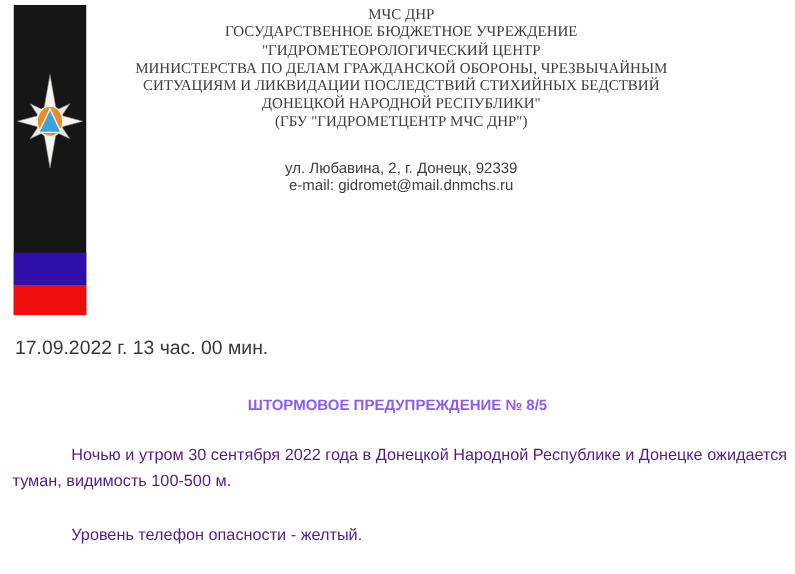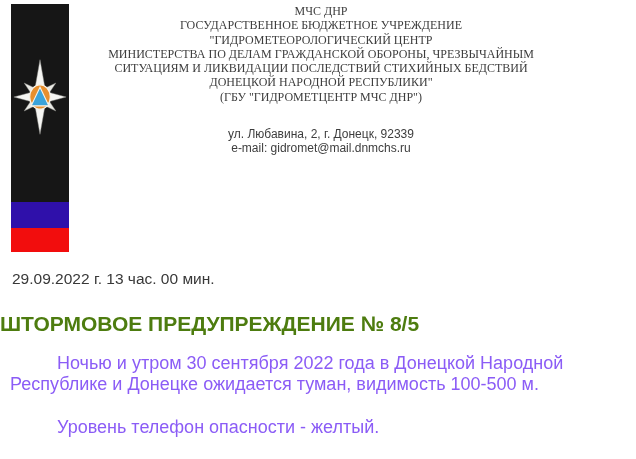--- a/index.html
+++ b/index.html
@@ -61,31 +61,32 @@
 
   
   .doc-datetime {
     margin: 112px 8px 0 12px;
     font-size: 15.5px;
     line-height: 21px;
     color: #383838;
   }
   .doc-title {
     margin: 24px 0 0 0;
-    font-size: 21px;
+    text-align: center;
+    font-size: 12px;
     line-height: 22px;
     font-weight: bold;
-    color: #4d7c0f;
+    color: #8b5cf6;
   }
   .doc-paragraph {
     margin: 18px 6px 0 10px;
-    font-size: 18px;
+    font-size: 13px;
     line-height: 21.5px;
     text-indent: 47px;
-    color: #8b5cf6;
+    color: #4c1d95;
   }
   .doc-paragraph.second {
     margin-top: 21px;
   }
 </style>
 </head>
 <body>
 
 <div class="flag-banner">
   <svg class="emblem-star" viewBox="0 0 60 84" xmlns="http://www.w3.org/2000/svg">
@@ -110,19 +111,19 @@
   <div>СИТУАЦИЯМ И ЛИКВИДАЦИИ ПОСЛЕДСТВИЙ СТИХИЙНЫХ БЕДСТВИЙ</div>
   <div>ДОНЕЦКОЙ НАРОДНОЙ РЕСПУБЛИКИ"</div>
   <div>(ГБУ "ГИДРОМЕТЦЕНТР МЧС ДНР")</div>
 </div>
 
 <div class="org-contact">
   <div>ул. Любавина, 2, г. Донецк, 92339</div>
   <div>e-mail: gidromet@mail.dnmchs.ru</div>
 </div>
 
-<div class="doc-datetime">29.09.2022 г. 13 час. 00 мин.</div>
+<div class="doc-datetime">17.09.2022 г. 13 час. 00 мин.</div>
 
 <div class="doc-title">ШТОРМОВОЕ ПРЕДУПРЕЖДЕНИЕ № 8/5</div>
 
 <p class="doc-paragraph">Ночью и утром 30 сентября 2022 года в Донецкой Народной Республике и Донецке ожидается туман, видимость 100-500 м.</p>
 
 <p class="doc-paragraph second">Уровень телефон опасности - желтый.</p>
 
 </body></html>

